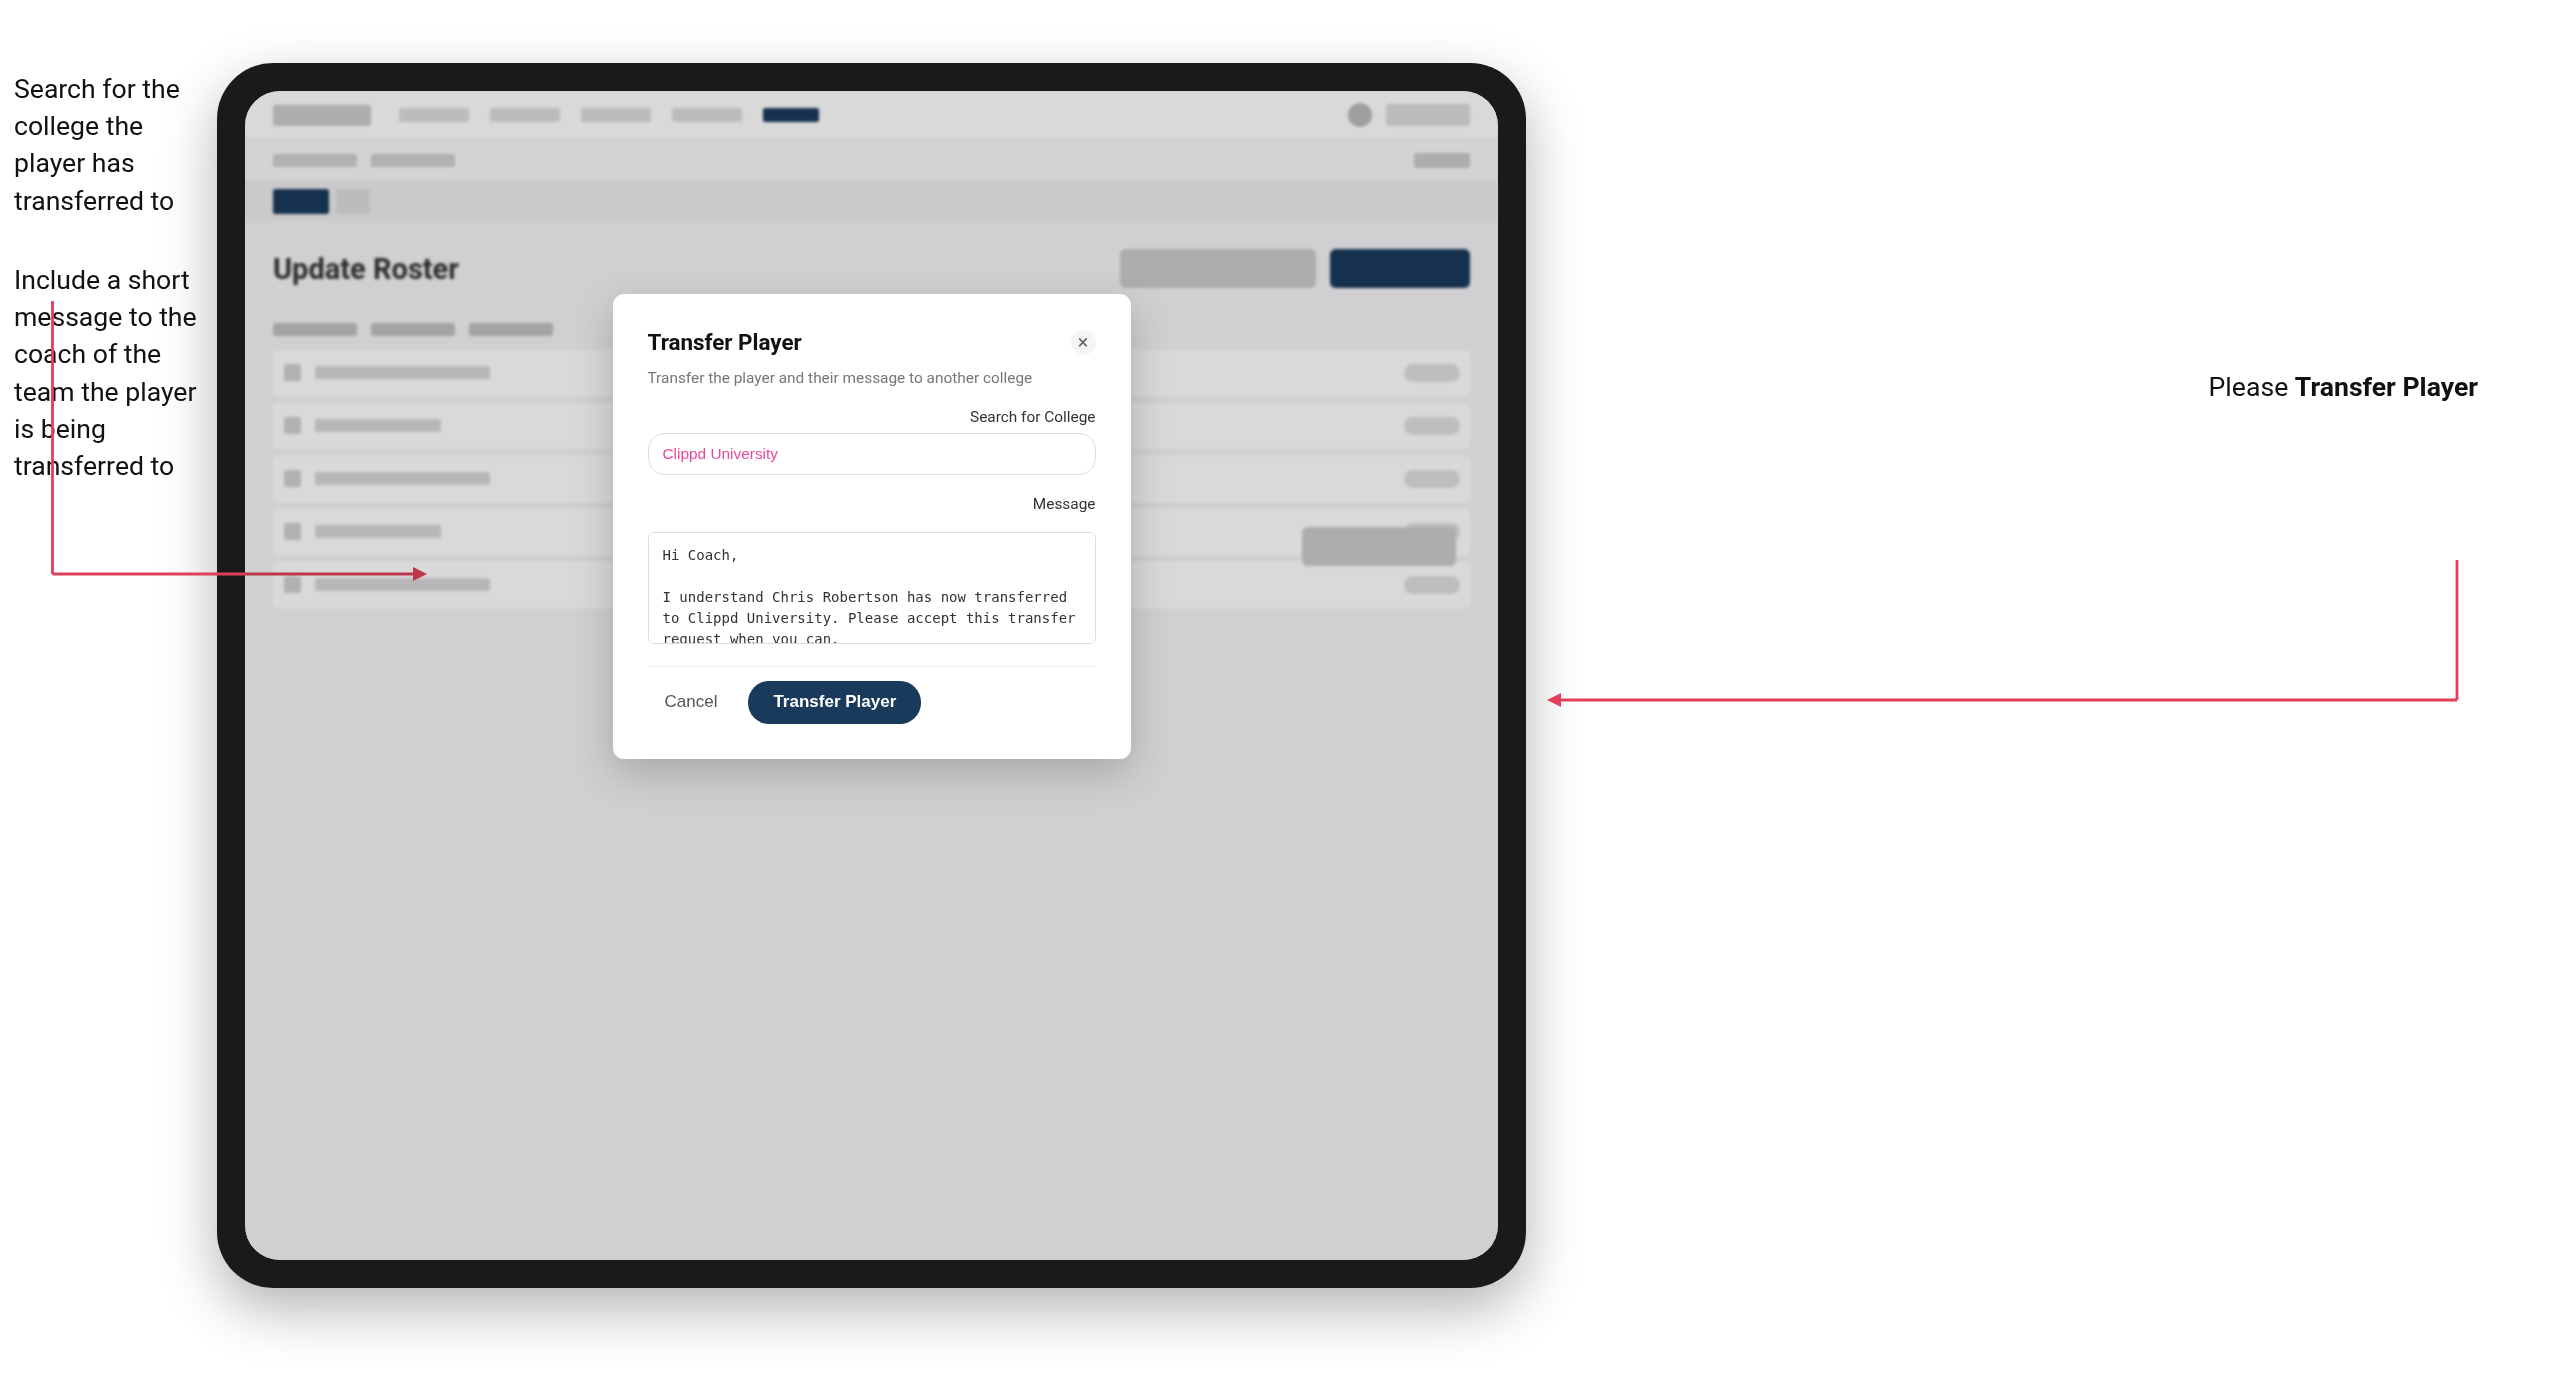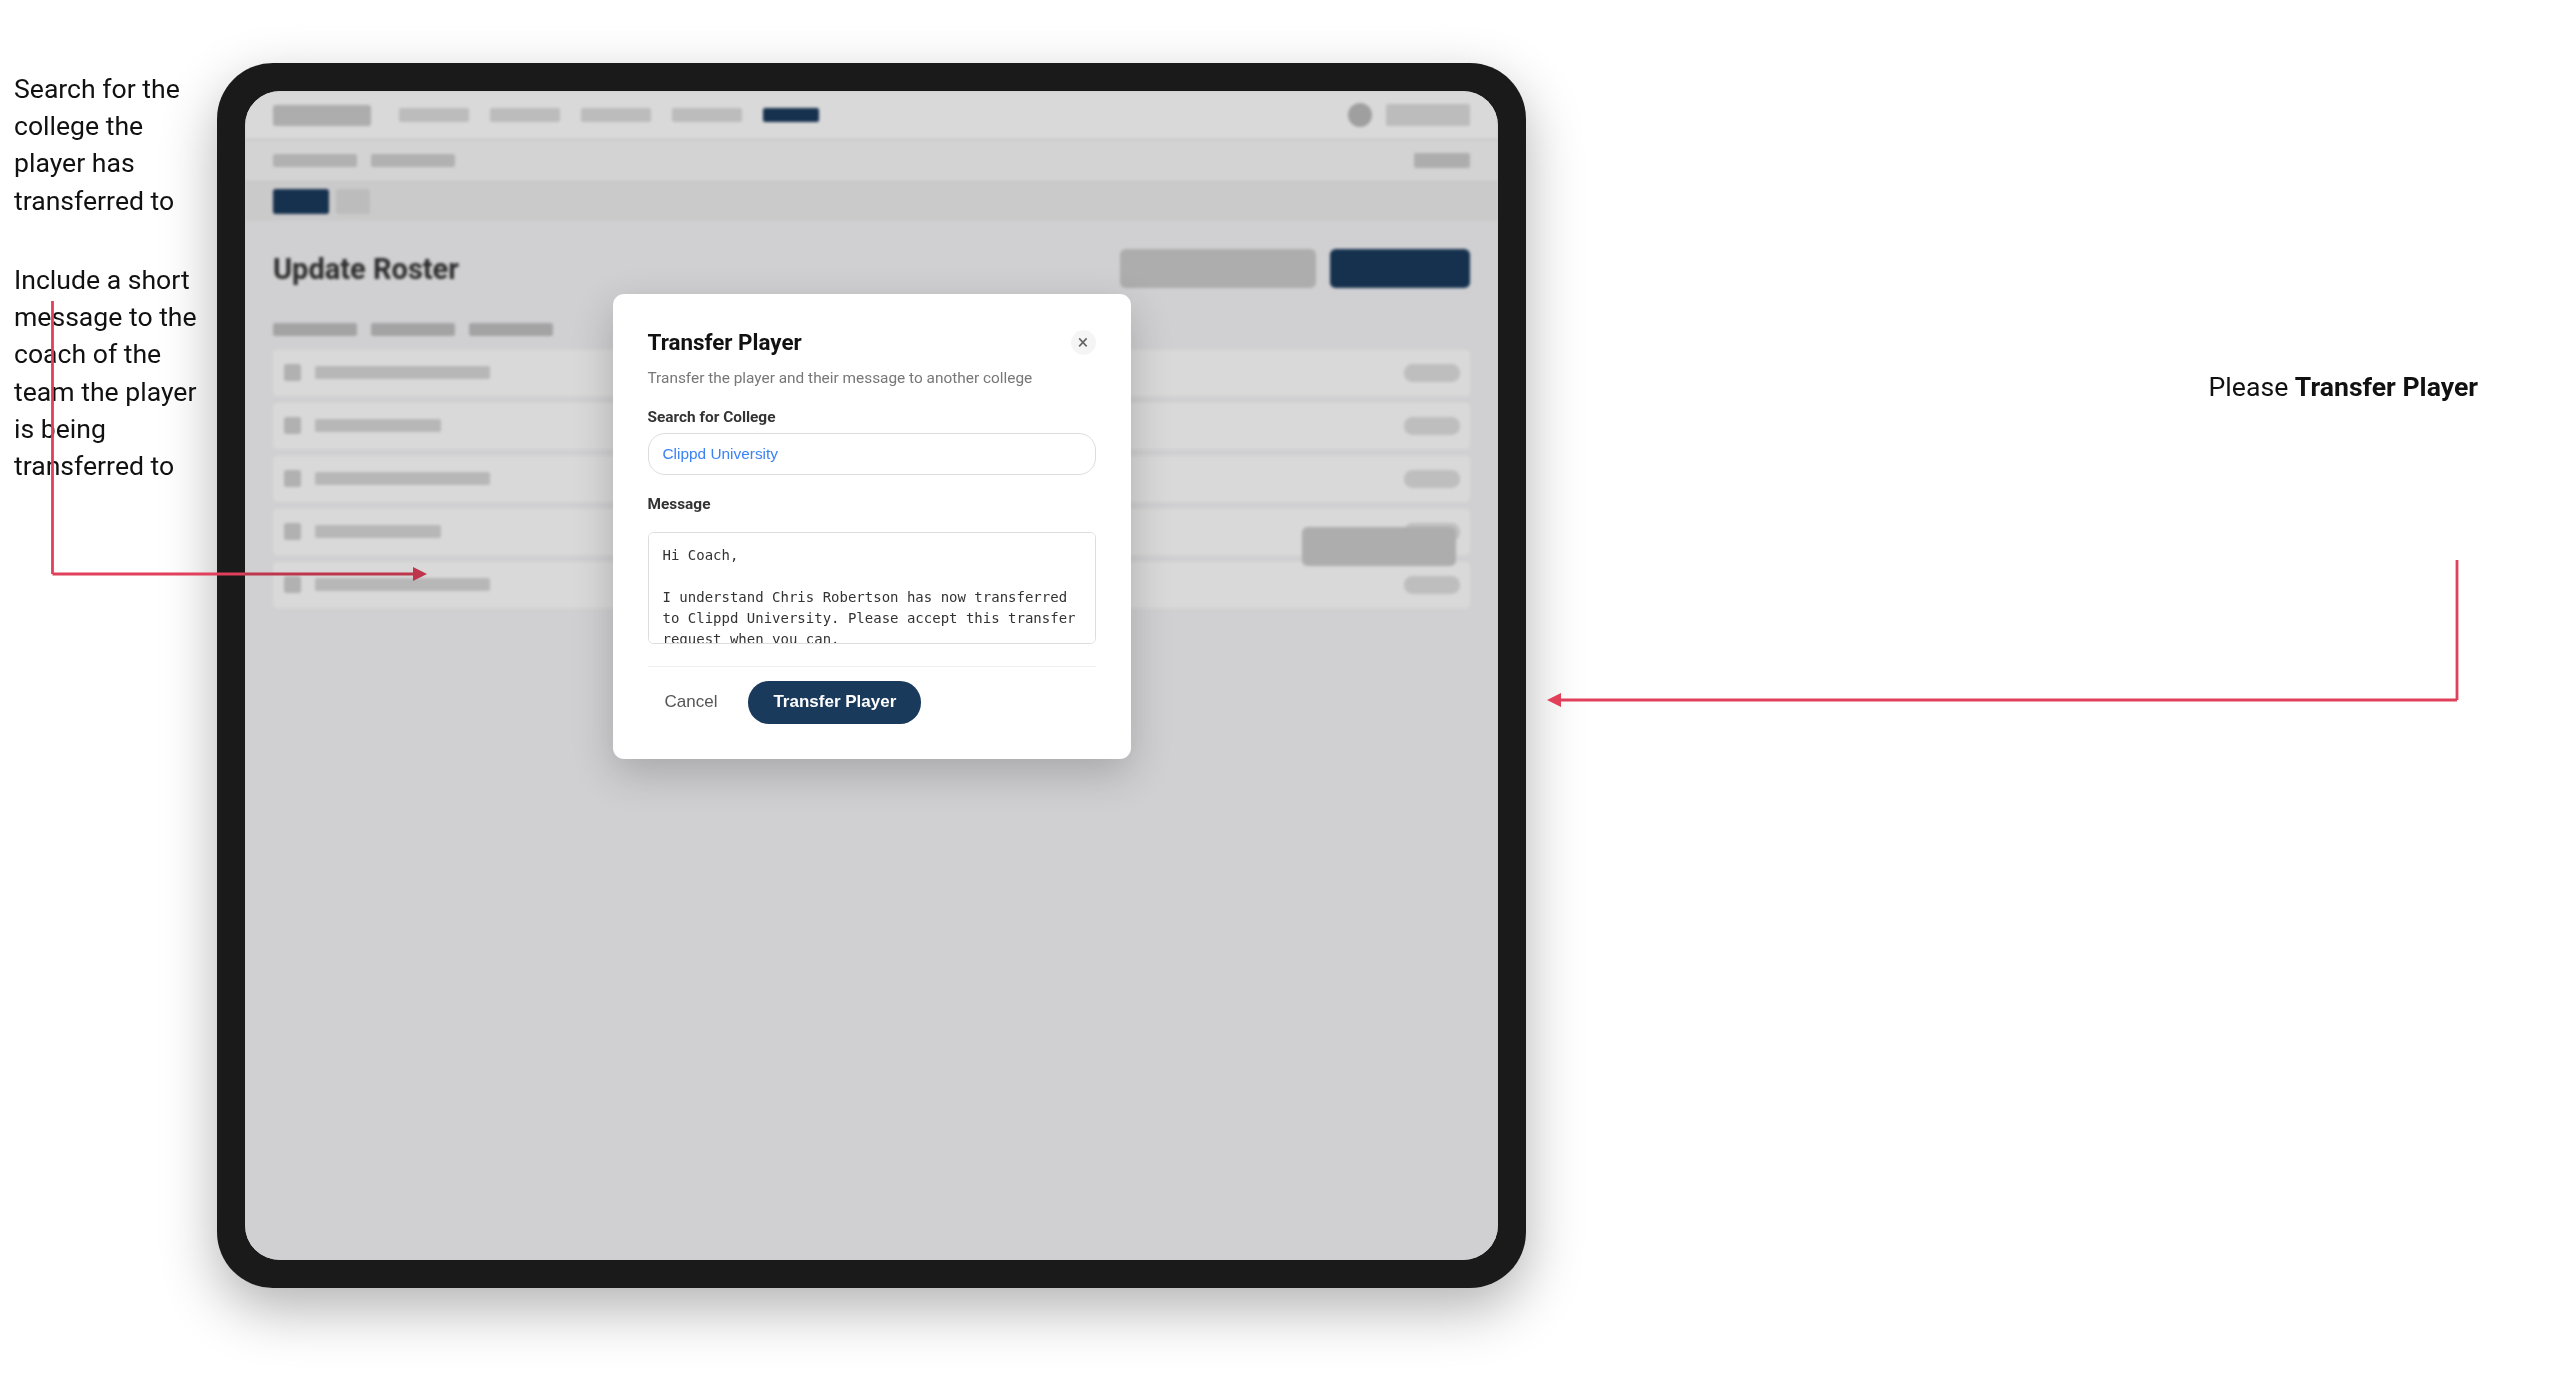--- a/index.html
+++ b/index.html
@@ -343,34 +343,35 @@
       color: #777777;
       margin-bottom: 21px;
     }
 
     .form-group {
       margin-bottom: 19.6px;
     }
 
     .form-label {
       font-size: 15.4px;
-      font-weight: 700;
+      font-weight: 400;
       color: #333333;
       margin-bottom: 7px;
       display: block;
+      text-align: right;
     }
 
     .form-input {
       width: 100%;
       height: 42px;
       border: 1px solid #dddddd;
       border-radius: 17px;
       padding: 0 14px;
       font-size: 15.4px;
-      color: #3b82f6;
+      color: #ec4899;
       background: #ffffff;
       outline: none;
     }
 
     .form-textarea {
       width: 100%;
       height: 112px;
       border: 1px solid #dddddd;
       border-radius: 5.6px;
       padding: 12.6px 14px;

